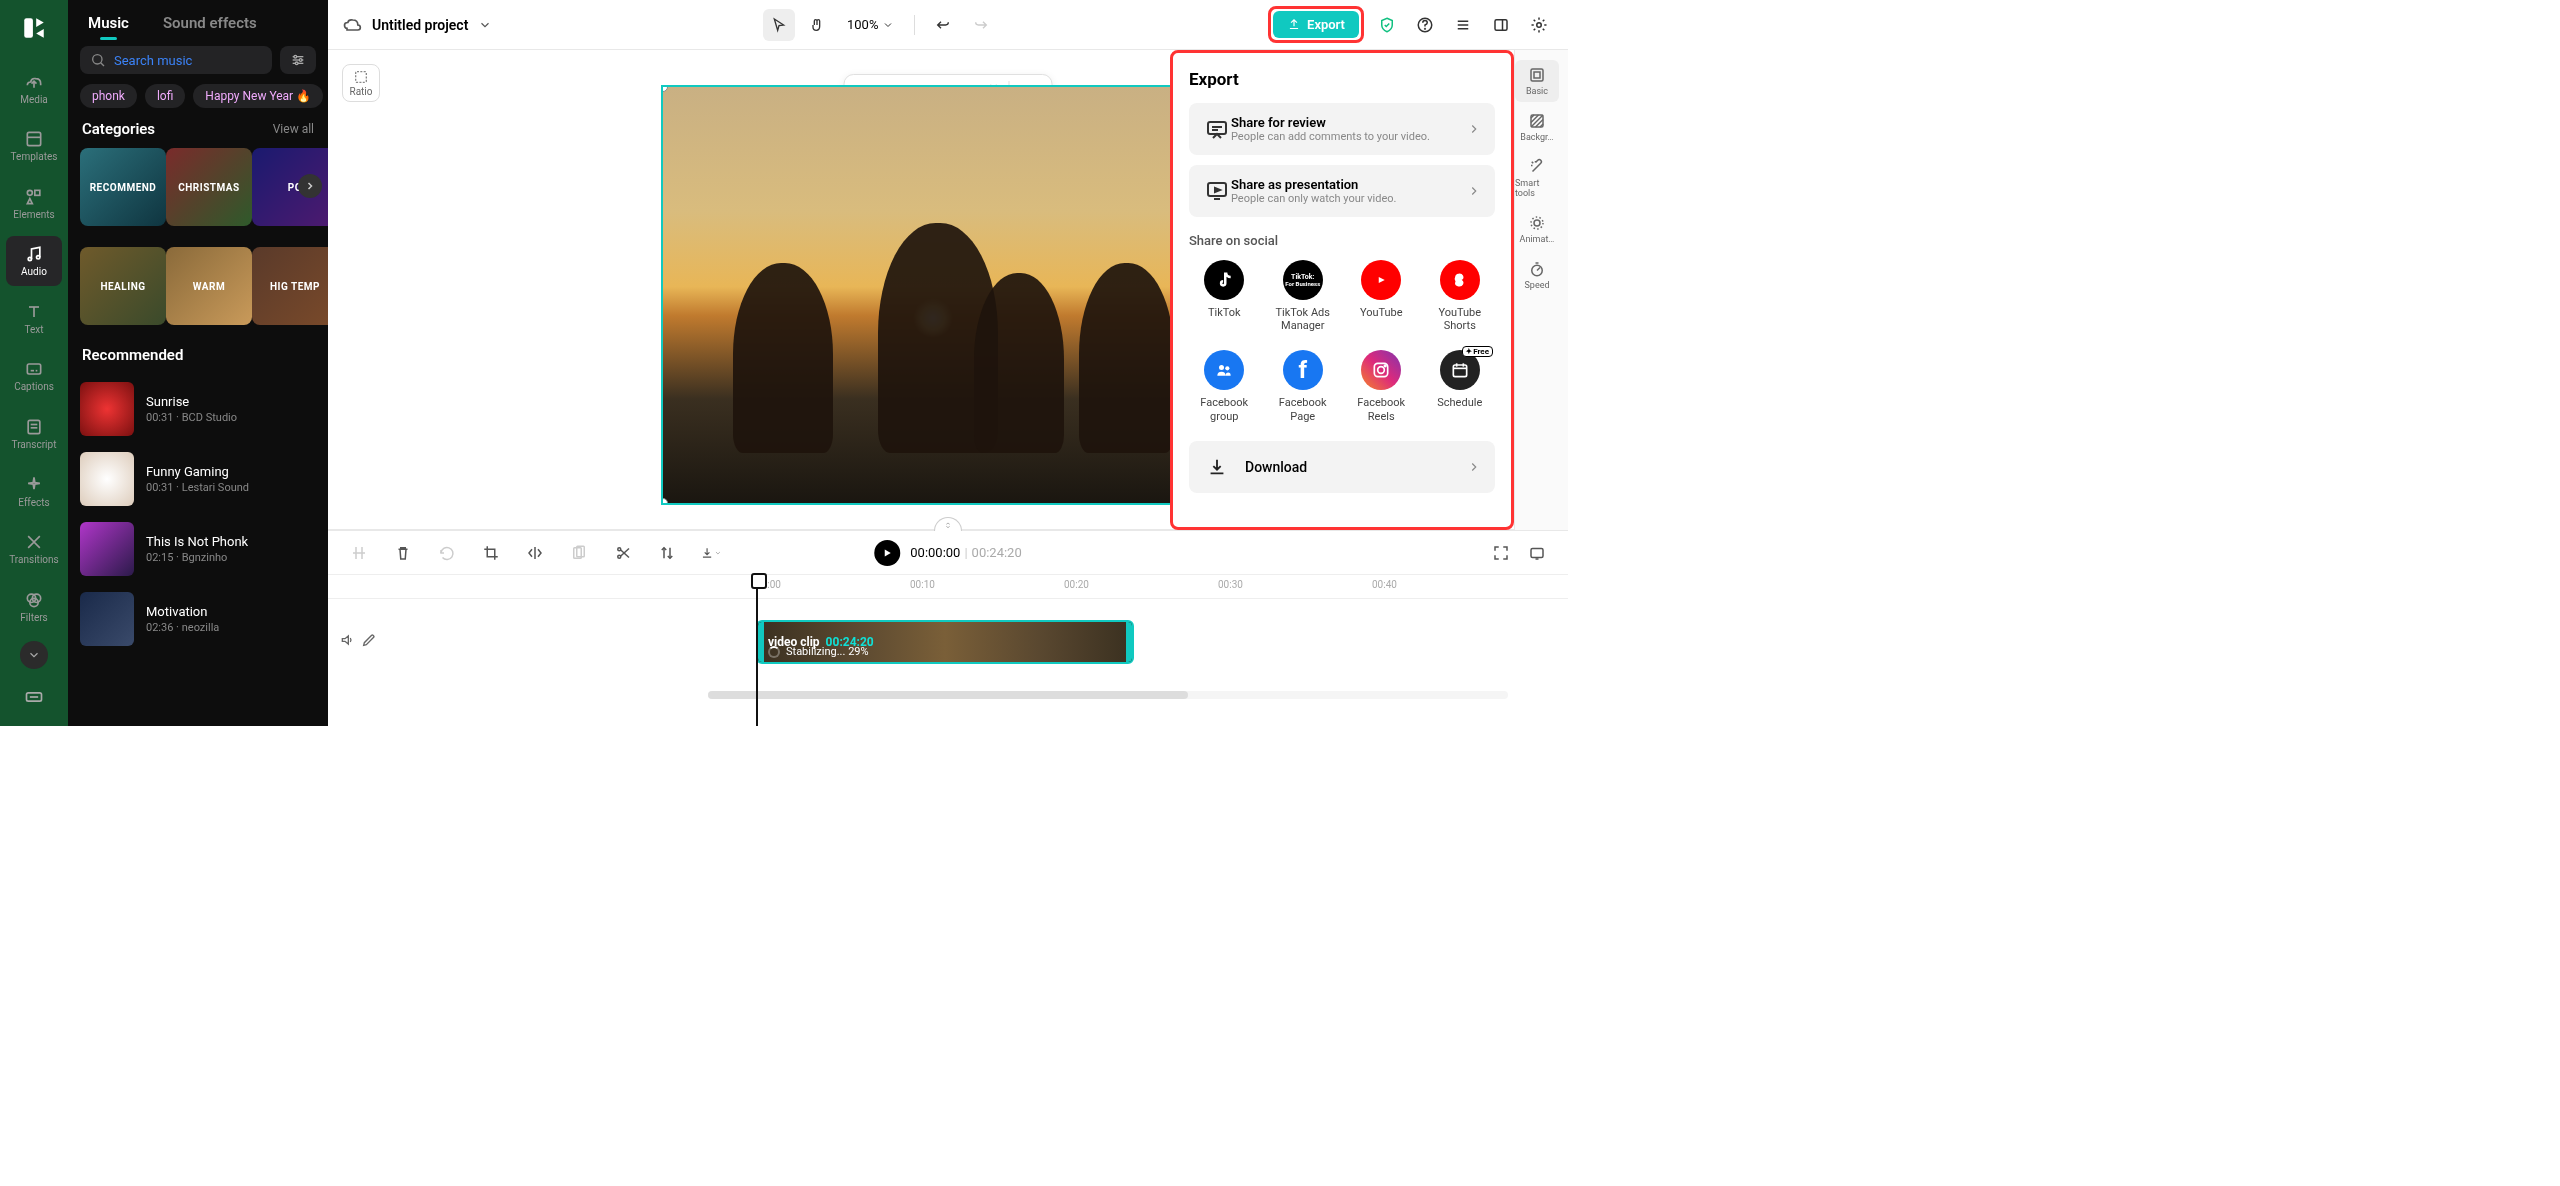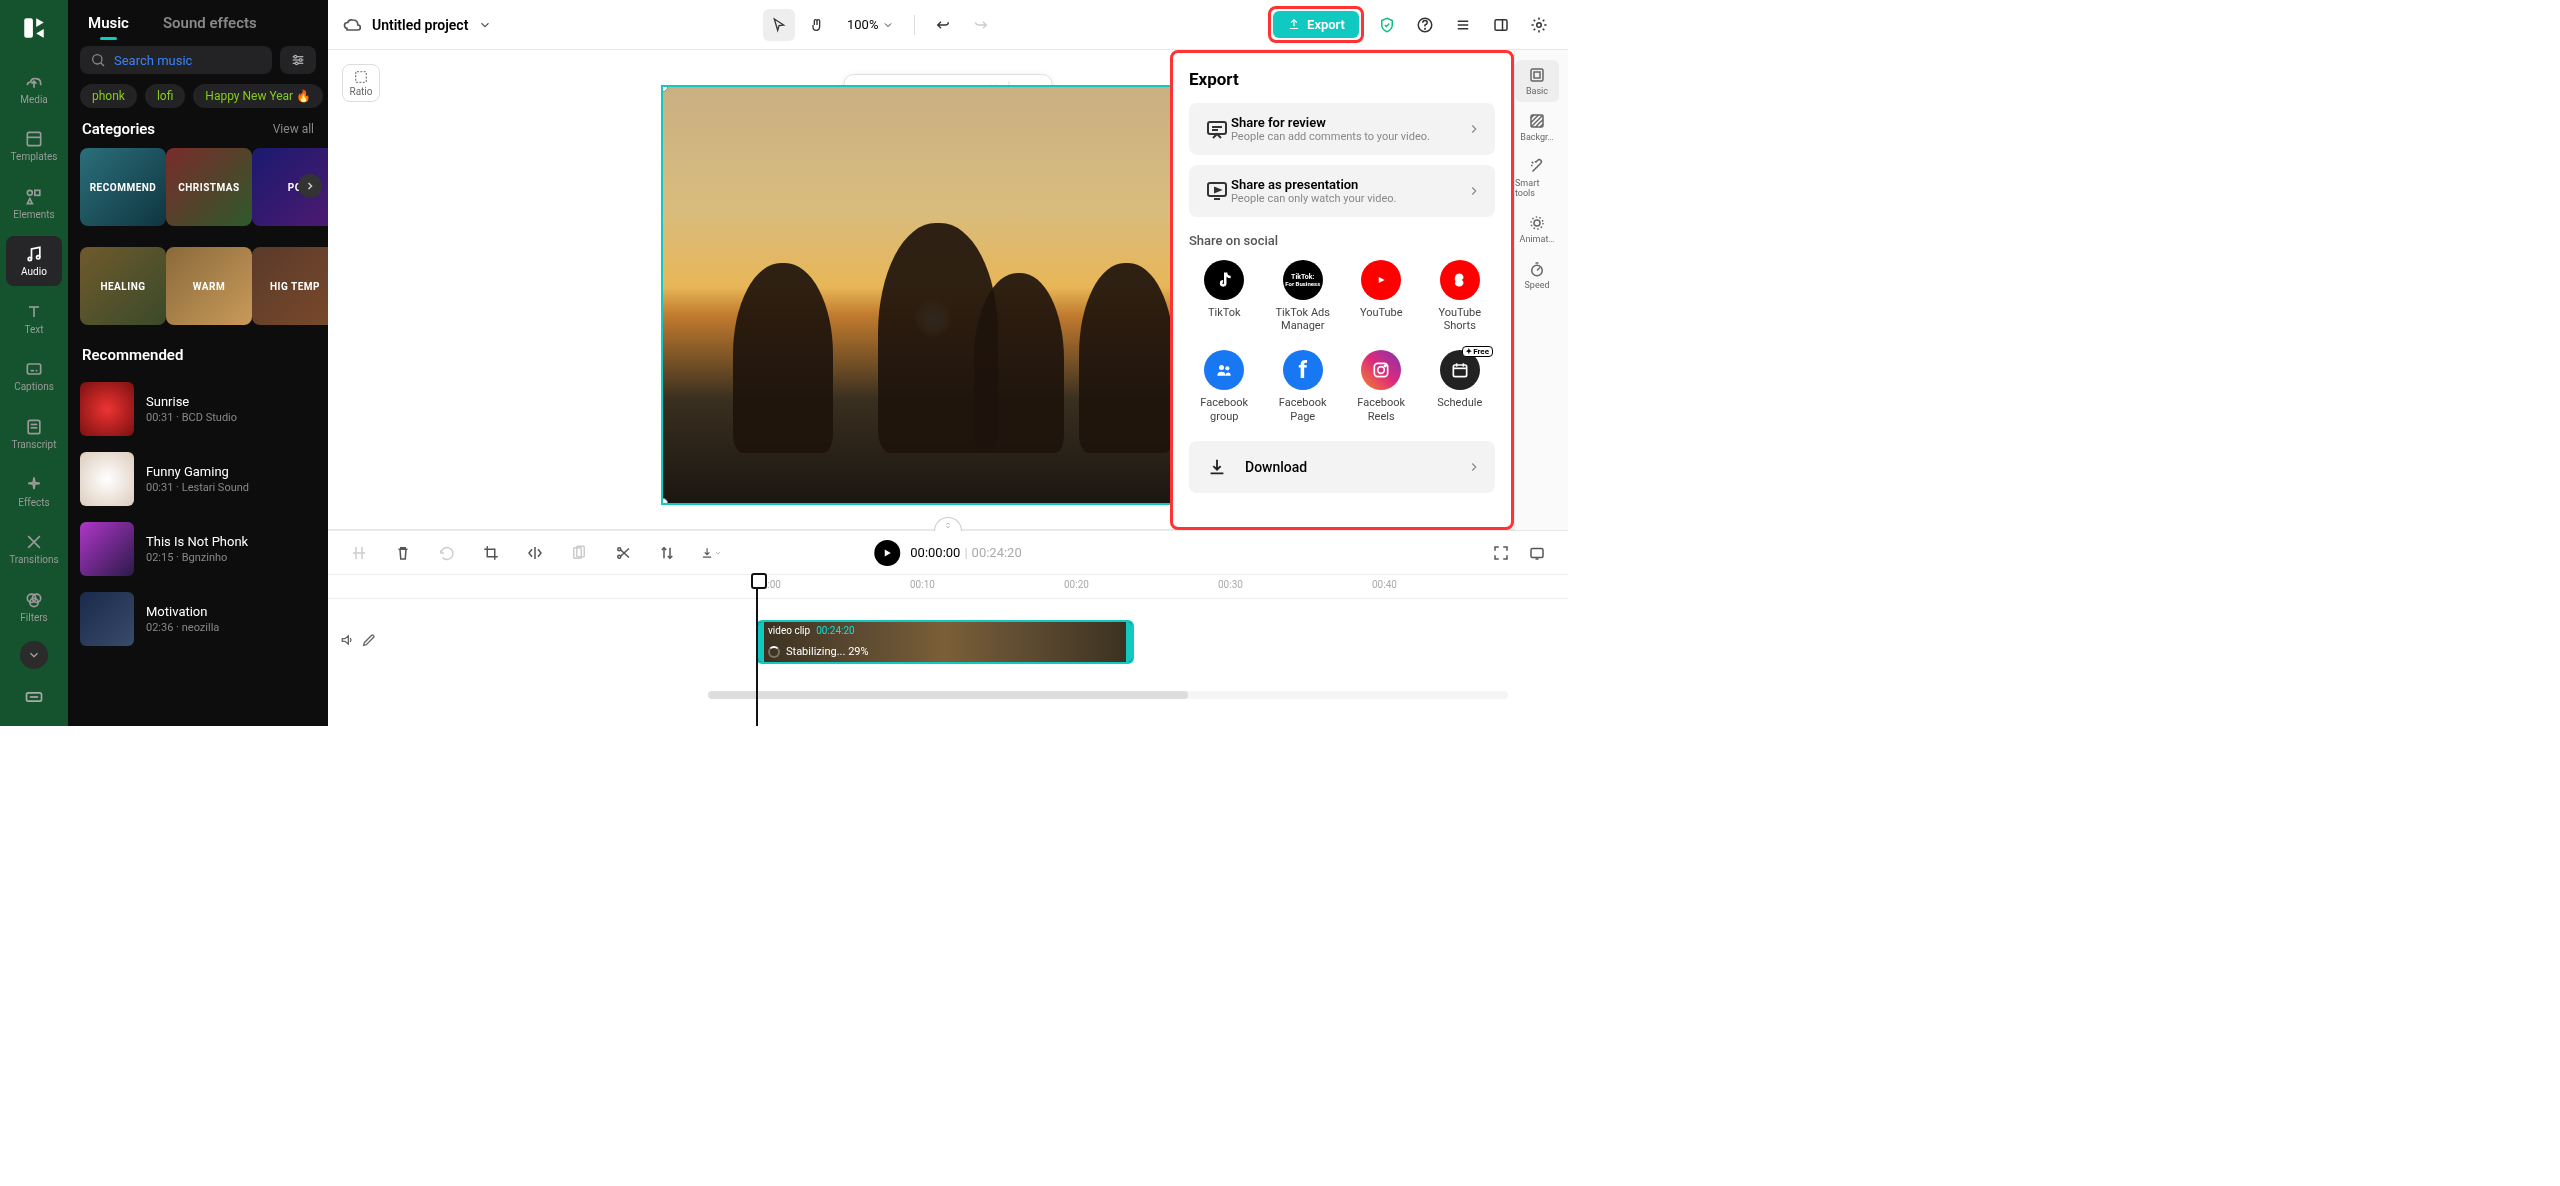--- a/index.html
+++ b/index.html
@@ -16,21 +16,21 @@
 
 .panel { width: 260px; background: #0d0d0d; color: #fff; display: flex; flex-direction: column; padding: 0; overflow: hidden; }
 .panel-tabs { display: flex; gap: 34px; padding: 14px 20px 10px; font-size: 15px; font-weight: 600; }
 .panel-tab { color: #888; cursor: pointer; position: relative; }
 .panel-tab.active { color: #fff; }
 .panel-tab.active::after { content: ""; position: absolute; left: 30%; right: 30%; bottom: -8px; height: 3px; background: #10c9c0; border-radius: 2px; }
 .search-row { display: flex; gap: 8px; padding: 4px 12px 10px; }
 .search-box { flex: 1; background: #232325; border-radius: 8px; display: flex; align-items: center; padding: 6px 10px; color: #3b82f6; font-size: 13px; gap: 8px; }
 .filter-btn { width: 36px; background: #232325; border-radius: 8px; display: flex; align-items: center; justify-content: center; }
 .chips { display: flex; gap: 8px; padding: 0 12px 12px; flex-wrap: nowrap; overflow: hidden; }
-.chip { background: #232325; border-radius: 16px; padding: 5px 12px; font-size: 12px; color: #84cc16; white-space: nowrap; }
+.chip { background: #232325; border-radius: 16px; padding: 5px 12px; font-size: 12px; color: #f0abfc; white-space: nowrap; }
 .section-head { display: flex; justify-content: space-between; align-items: center; padding: 0 14px 10px; }
 .section-head h3 { font-size: 15px; font-weight: 600; }
 .section-head a { font-size: 12px; color: #888; cursor: pointer; }
 .cat-grid { display: flex; padding: 0 12px 21px; overflow: hidden; position: relative; }
 .cat-row2 { margin-top: 0px; }
 .cat-card { width: 86px; height: 78px; border-radius: 8px; display: flex; align-items: center; justify-content: center; font-size: 10px; font-weight: 700; color: #fff; flex-shrink: 0; text-align: center; padding: 4px; letter-spacing: 0.5px; }
 .cat-scroll { position: absolute; right: 6px; top: 26px; width: 24px; height: 24px; border-radius: 50%; background: #333; display: flex; align-items: center; justify-content: center; }
 .track-list { padding: 0 12px; }
 .track { display: flex; gap: 12px; padding: 8px 0; align-items: center; cursor: pointer; }
 .track-art { width: 54px; height: 54px; border-radius: 6px; flex-shrink: 0; }
@@ -108,21 +108,21 @@
 .tl-tick { position: absolute; top: 4px; }
 .playhead { position: absolute; top: 0; bottom: 0; width: 2px; background: #111; left: 428px; z-index: 5; }
 .playhead::before { content: ""; position: absolute; top: -2px; left: -5px; width: 12px; height: 12px; background: #fff; border: 2px solid #111; border-radius: 3px; }
 .tl-tracks { flex: 1; position: relative; padding: 20px 0; }
 .tl-row { height: 46px; display: flex; align-items: center; position: relative; margin-bottom: 6px; }
 .tl-row-icons { width: 60px; display: flex; justify-content: center; gap: 6px; }
 .clip { position: absolute; left: 428px; width: 378px; height: 44px; border: 2px solid #10c9c0; border-radius: 6px; background: linear-gradient(90deg, #3a3020, #5a4830, #7a5f38, #5a4830, #3a3020); display: flex; align-items: center; padding: 0 10px; gap: 8px; color: #fff; font-size: 11px; overflow: hidden; }
 .clip-handle { position: absolute; top: 0; bottom: 0; width: 6px; background: #10c9c0; }
 .clip-handle.l { left: 0; border-radius: 4px 0 0 4px; }
 .clip-handle.r { right: 0; border-radius: 0 4px 4px 0; }
-.clip-label { position: absolute; top: 3px; left: 10px; font-size: 10px; display: flex; gap: 6px; }
+.clip-label { position: absolute; top: 13px; left: 10px; font-size: 12px; display: flex; gap: 6px; font-weight: bold; }
 .clip-status { position: absolute; bottom: 4px; left: 10px; font-size: 11px; display: flex; align-items: center; gap: 6px; }
 .spinner { width: 12px; height: 12px; border: 2px solid rgba(255,255,255,0.3); border-top-color: #fff; border-radius: 50%; }
 .tl-scrollbar { height: 8px; background: #f5f5f5; margin: 0 60px 4px 380px; border-radius: 4px; position: relative; }
 .tl-thumb { position: absolute; left: 0; width: 60%; height: 100%; background: #ddd; border-radius: 4px; }
 .panel-wrap { position: relative; }
 </style>
 </head>
 <body>
 
 <div class="rail">

